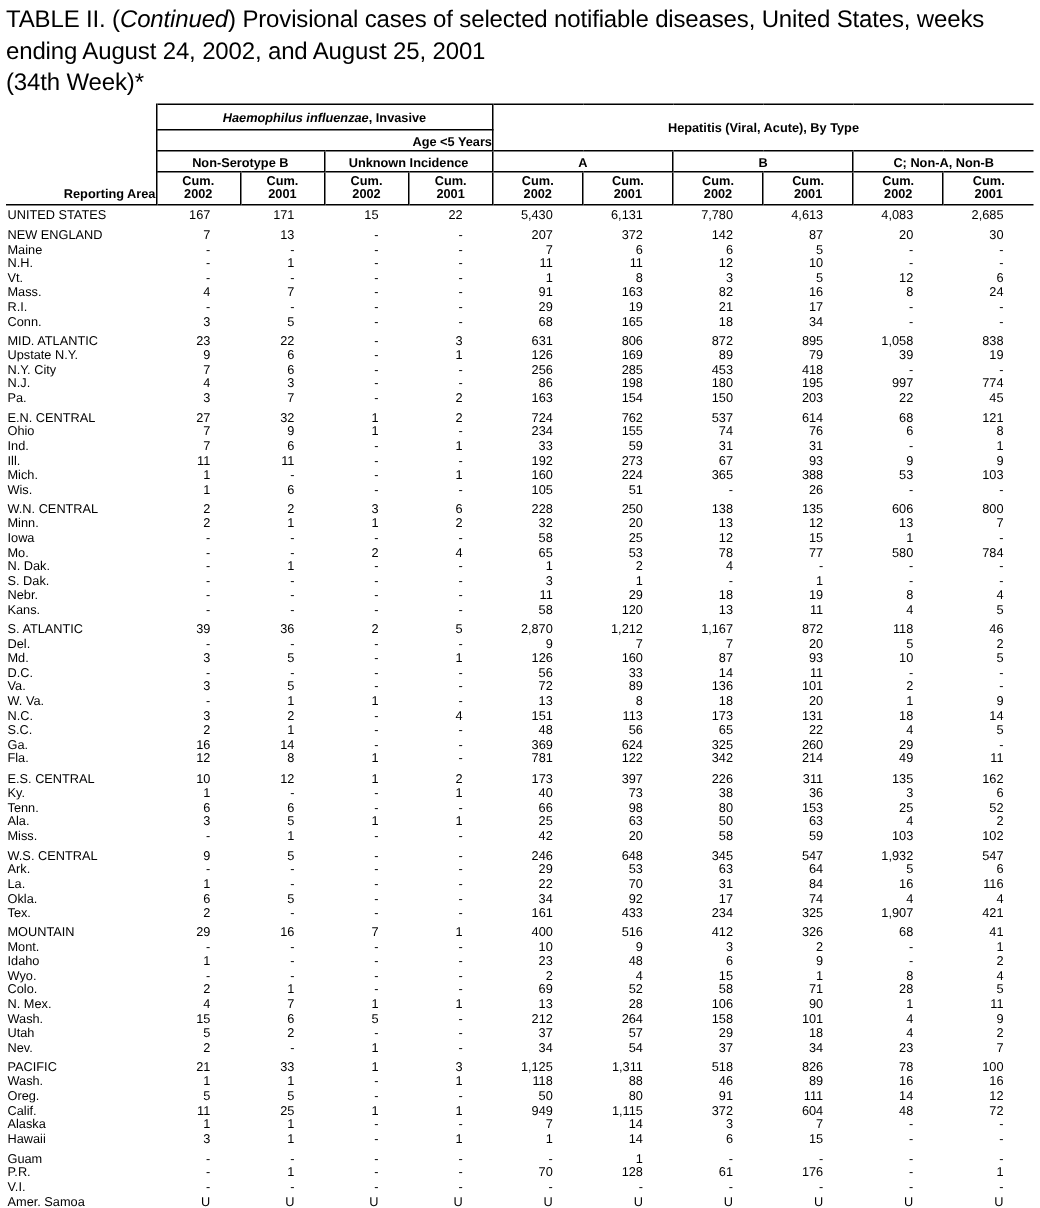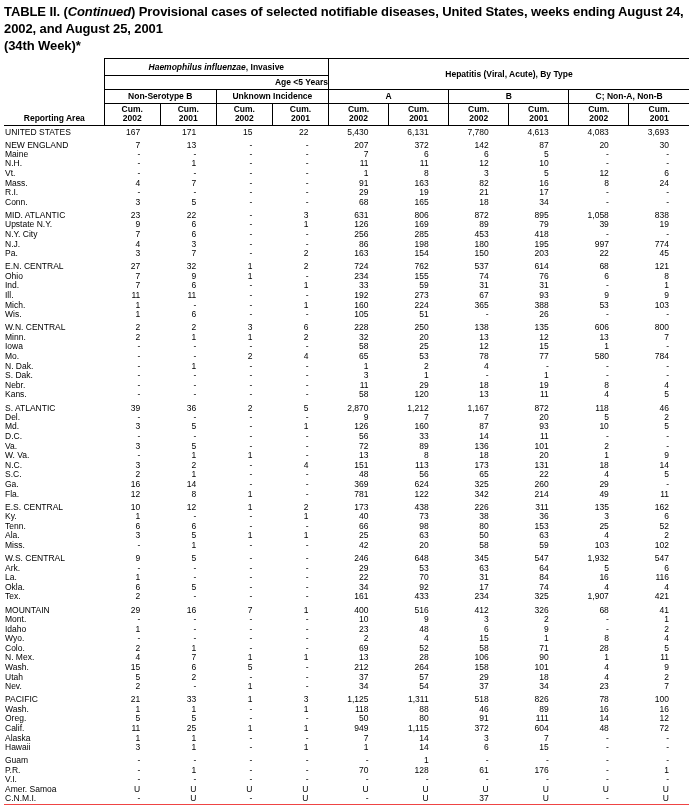--- a/index.html
+++ b/index.html
@@ -3,32 +3,32 @@
 <meta charset="utf-8">
 <style>
   * { box-sizing: border-box; }
   html,body { margin:0; padding:0; }
   body {
     width:693px; height:805px; overflow:hidden;
     background:#ffffff; color:#000;
     font-family:"Liberation Sans","DejaVu Sans",sans-serif;
   }
   .page { padding:4px 4px 0 4px; }
-  .title { font-size:13px; font-weight:bold; line-height:1.3; letter-spacing:-0.1px; }
+  .title { font-size:16px; font-weight:normal; line-height:1.3; letter-spacing:-0.1px; }
   .it { font-style:italic; }
 
   table { border-collapse:collapse; table-layout:fixed; width:685px; margin-top:3px; }
   col.c-label { width:100px; }
   col.c-hi    { width:56px;  }
   col.c-hep   { width:60px;  }
 
   th { font-size:8.5px; font-weight:bold; text-align:center; padding:1px 0; vertical-align:middle; }
   .bt { border-top:1px solid #000; }
   .bl { border-left:1px solid #000; }
-  .area-th { text-align:center; vertical-align:bottom; padding:0 0 2px 1px; border-right:1px solid #000; }
+  .area-th { text-align:right; vertical-align:bottom; padding:0 0 2px 1px; border-right:1px solid #000; }
   tr.h1 th.grp { height:17px; }
   tr.h2 th { height:14px;text-align:right; }
   tr.h3 th { height:14px; }
   tr.h4 th { height:19px; line-height:1.05; padding:1px 0 2px 0; }
 
   tbody td { font-size:8.5px; height:9.6px; line-height:1.06; padding:0; white-space:nowrap; overflow:hidden; }
   td.label { text-align:left; padding-left:1px; }
   td.val   { text-align:right; padding-right:20px; }
   tbody tr:first-child td { border-top:1.5px solid #000; padding-top:2px;margin-top:12px; }
   tbody tr.gap td { padding-top:4px; }
@@ -126,21 +126,21 @@
           <td class="label">UNITED STATES</td>
           <td class="val">167</td>
           <td class="val">171</td>
           <td class="val">15</td>
           <td class="val">22</td>
           <td class="val">5,430</td>
           <td class="val">6,131</td>
           <td class="val">7,780</td>
           <td class="val">4,613</td>
           <td class="val">4,083</td>
-          <td class="val">3,693</td>
+          <td class="val">2,685</td>
         </tr>
         <tr class="gap section">
           <td class="label">NEW ENGLAND</td>
           <td class="val">7</td>
           <td class="val">13</td>
           <td class="val">-</td>
           <td class="val">-</td>
           <td class="val">207</td>
           <td class="val">372</td>
           <td class="val">142</td>
@@ -603,21 +603,21 @@
           <td class="val">49</td>
           <td class="val">11</td>
         </tr>
         <tr class="gap section">
           <td class="label">E.S. CENTRAL</td>
           <td class="val">10</td>
           <td class="val">12</td>
           <td class="val">1</td>
           <td class="val">2</td>
           <td class="val">173</td>
-          <td class="val">438</td>
+          <td class="val">397</td>
           <td class="val">226</td>
           <td class="val">311</td>
           <td class="val">135</td>
           <td class="val">162</td>
         </tr>
         <tr>
           <td class="label">Ky.</td>
           <td class="val">1</td>
           <td class="val">-</td>
           <td class="val">-</td>

